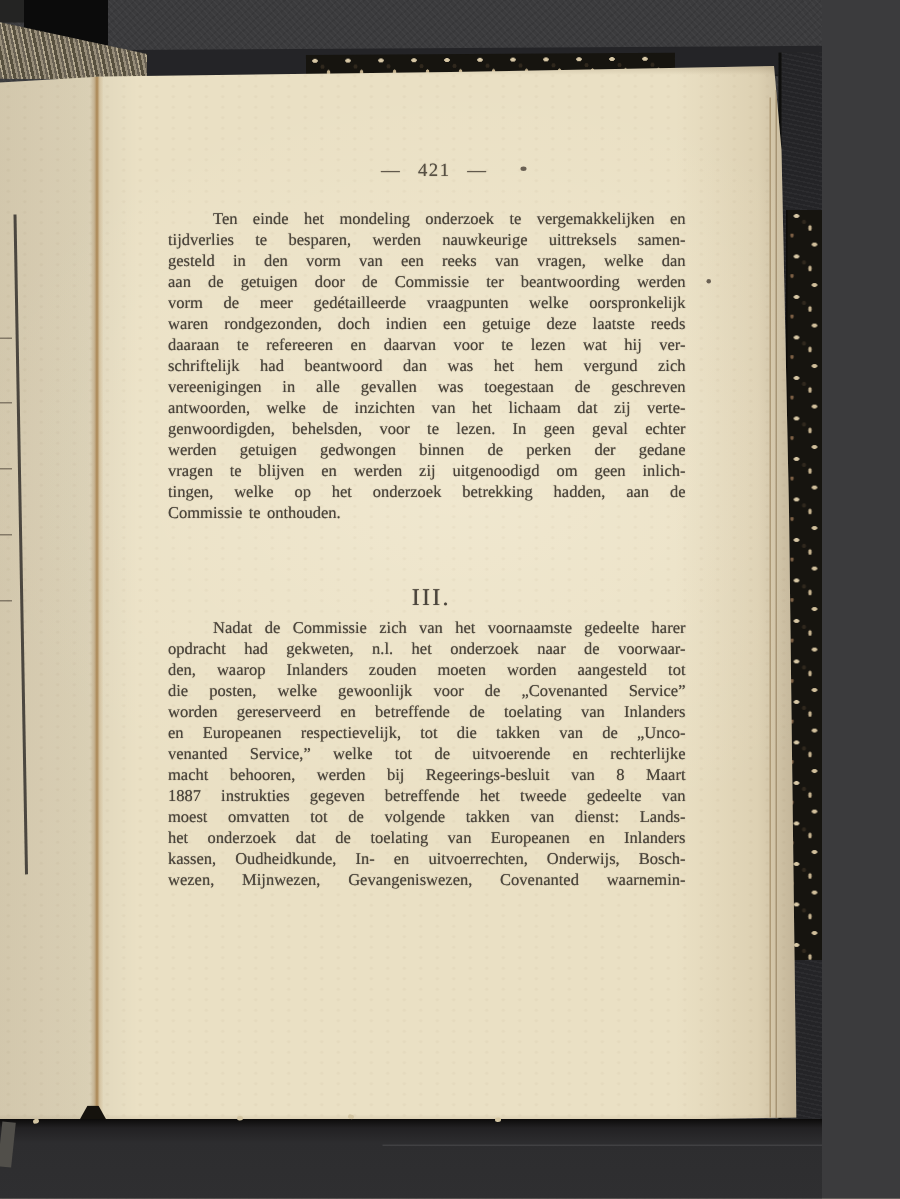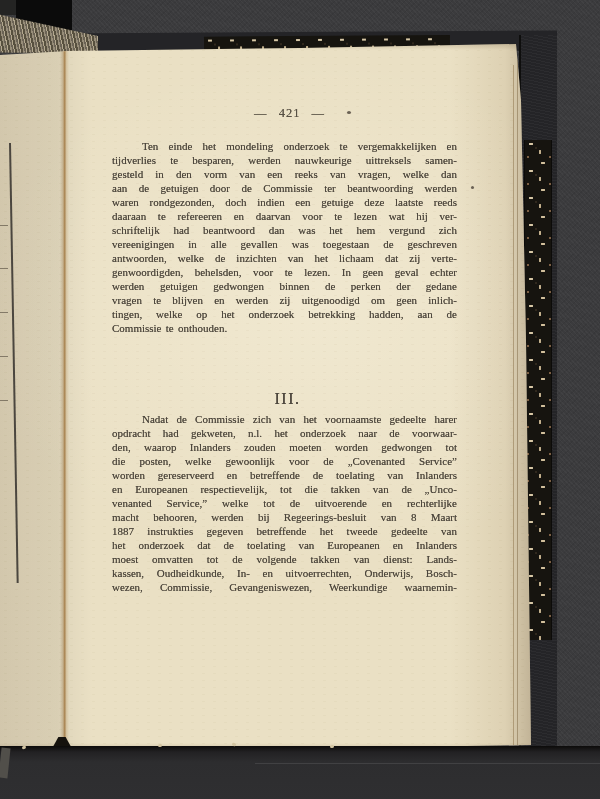--- a/index.html
+++ b/index.html
@@ -1,16 +1,16 @@
 <!DOCTYPE html>
 <html><head>
 <meta charset="utf-8">
 <style>
   html,body{margin:0;padding:0;background:#3b3b3d;}
-  #scan{position:relative;width:600px;height:799px;overflow:hidden;
+  #scan{position:relative;width:548px;height:799px;overflow:hidden;
         font-family:"Liberation Serif","DejaVu Serif",serif;
         background-color:var(--background,#3b3b3d);
         background-image:
           repeating-linear-gradient(47deg, rgba(255,255,255,0.03) 0 1px, transparent 1px 3px),
           repeating-linear-gradient(-43deg, rgba(0,0,0,0.07) 0 1px, transparent 1px 4px);}
 
   
   .cover-top{position:absolute;left:56px;top:32px;width:501px;height:19px;
              background:var(--cover-dark,#242427);transform:rotate(-0.35deg);
              box-shadow:0 1px 0 rgba(0,0,0,0.5);}
@@ -117,46 +117,47 @@
     <div class="speck" style="left:347px;top:71px;width:4px;height:3px"></div>
     <div class="speck" style="left:471px;top:146px;width:3px;height:3px"></div>
 
     <div class="text-layer">
       <div class="page-num">— 421 —</div>
       <div class="para para-1 plain-last">
           <div class="tline first">Ten einde het mondeling onderzoek te vergemakkelijken en</div>
           <div class="tline">tijdverlies te besparen, werden nauwkeurige uittreksels samen-</div>
           <div class="tline">gesteld in den vorm van een reeks van vragen, welke dan</div>
           <div class="tline">aan de getuigen door de Commissie ter beantwoording werden</div>
+          <div class="tline">vorm de meer gedétailleerde vraagpunten welke oorspronkelijk</div>
           <div class="tline">waren rondgezonden, doch indien een getuige deze laatste reeds</div>
           <div class="tline">daaraan te refereeren en daarvan voor te lezen wat hij ver-</div>
           <div class="tline">schriftelijk had beantwoord dan was het hem vergund zich</div>
           <div class="tline">vereenigingen in alle gevallen was toegestaan de geschreven</div>
           <div class="tline">antwoorden, welke de inzichten van het lichaam dat zij verte-</div>
           <div class="tline">genwoordigden, behelsden, voor te lezen. In geen geval echter</div>
           <div class="tline">werden getuigen gedwongen binnen de perken der gedane</div>
           <div class="tline">vragen te blijven en werden zij uitgenoodigd om geen inlich-</div>
           <div class="tline">tingen, welke op het onderzoek betrekking hadden, aan de</div>
           <div class="tline last">Commissie te onthouden.</div>
         </div>
       <div class="sec-heading">III.</div>
       <div class="para para-2">
           <div class="tline first">Nadat de Commissie zich van het voornaamste gedeelte harer</div>
           <div class="tline">opdracht had gekweten, n.l. het onderzoek naar de voorwaar-</div>
-          <div class="tline">den, waarop Inlanders zouden moeten worden gedwongen tot</div>
+          <div class="tline">den, waarop Inlanders zouden moeten worden aangesteld tot</div>
           <div class="tline">die posten, welke gewoonlijk voor de „Covenanted Service”</div>
           <div class="tline">worden gereserveerd en betreffende de toelating van Inlanders</div>
           <div class="tline">en Europeanen respectievelijk, tot die takken van de „Unco-</div>
           <div class="tline">venanted Service,” welke tot de uitvoerende en rechterlijke</div>
           <div class="tline">macht behooren, werden bij Regeerings-besluit van 8 Maart</div>
           <div class="tline">1887 instrukties gegeven betreffende het tweede gedeelte van</div>
+          <div class="tline">moest omvatten tot de volgende takken van dienst: Lands-</div>
           <div class="tline">het onderzoek dat de toelating van Europeanen en Inlanders</div>
-          <div class="tline">moest omvatten tot de volgende takken van dienst: Lands-</div>
           <div class="tline">kassen, Oudheidkunde, In- en uitvoerrechten, Onderwijs, Bosch-</div>
-          <div class="tline last">wezen, Commissie, Gevangeniswezen, Weerkundige waarnemin-</div>
+          <div class="tline last">wezen, Mijnwezen, Gevangeniswezen, Covenanted waarnemin-</div>
         </div>
     </div>
   </div>
 
   <div class="bottom-strip">
     <div class="ridge"></div>
     <div class="gray-sliver"></div>
   </div>
   <div class="crumb" style="left:158px;top:744px"></div>
   <div class="crumb" style="left:232px;top:743px;transform:rotate(20deg)"></div>

